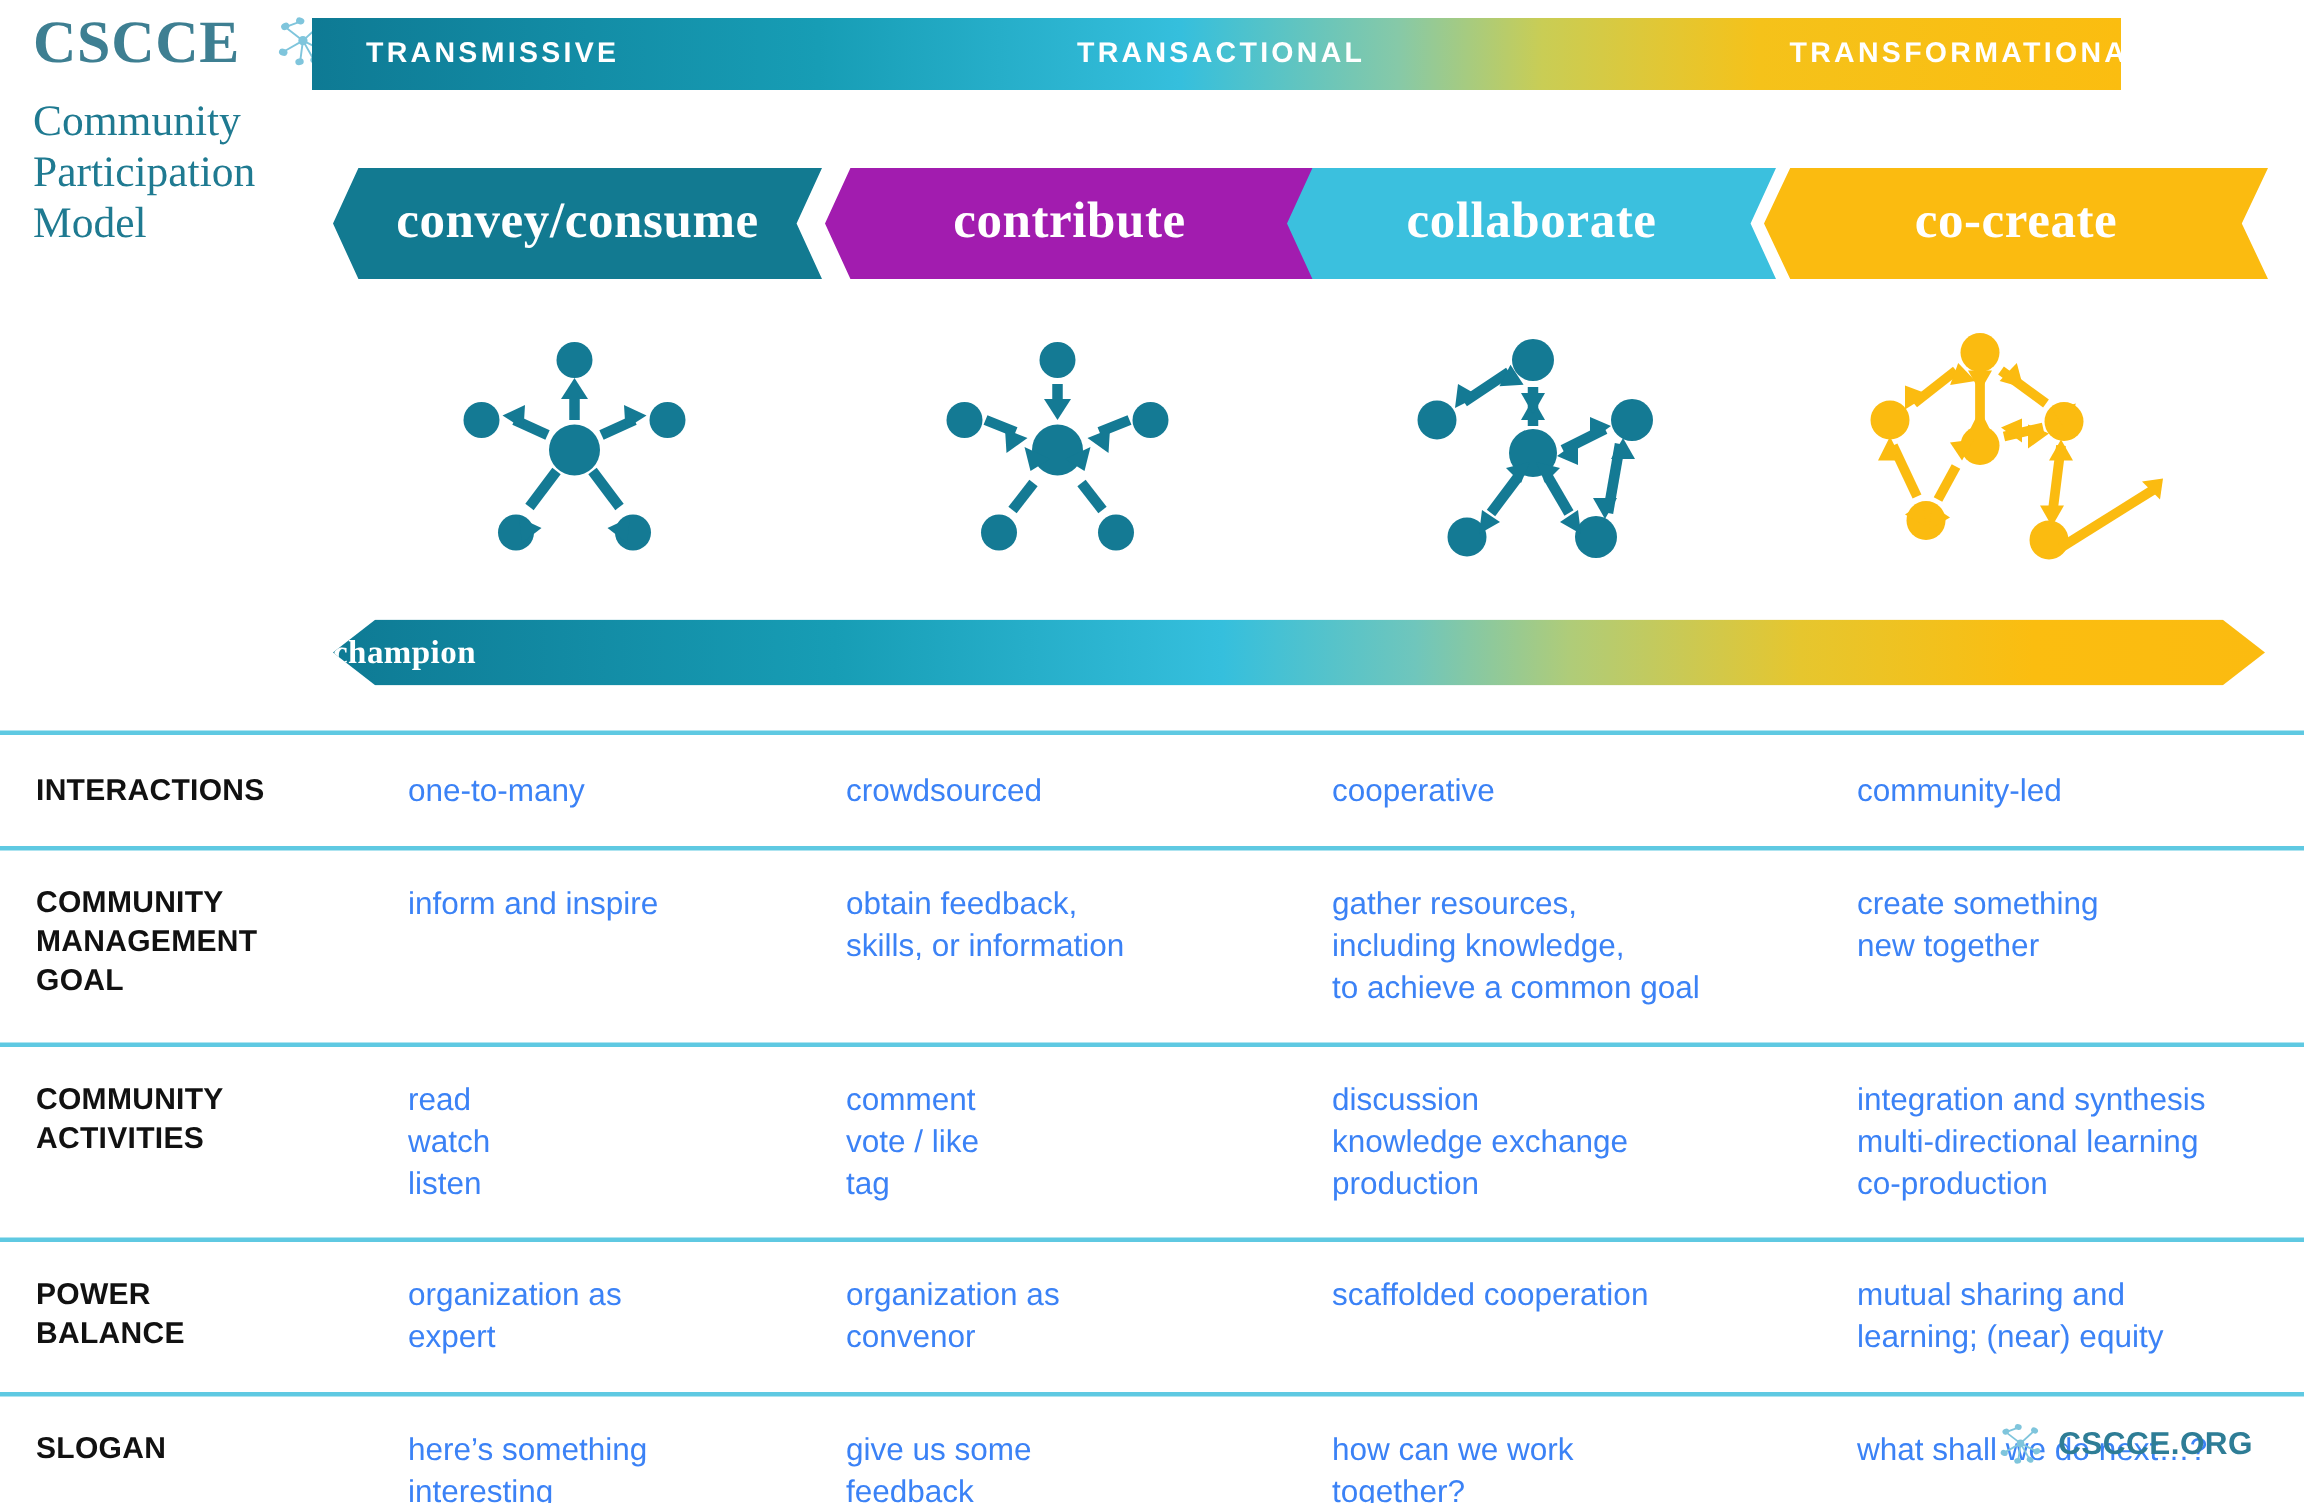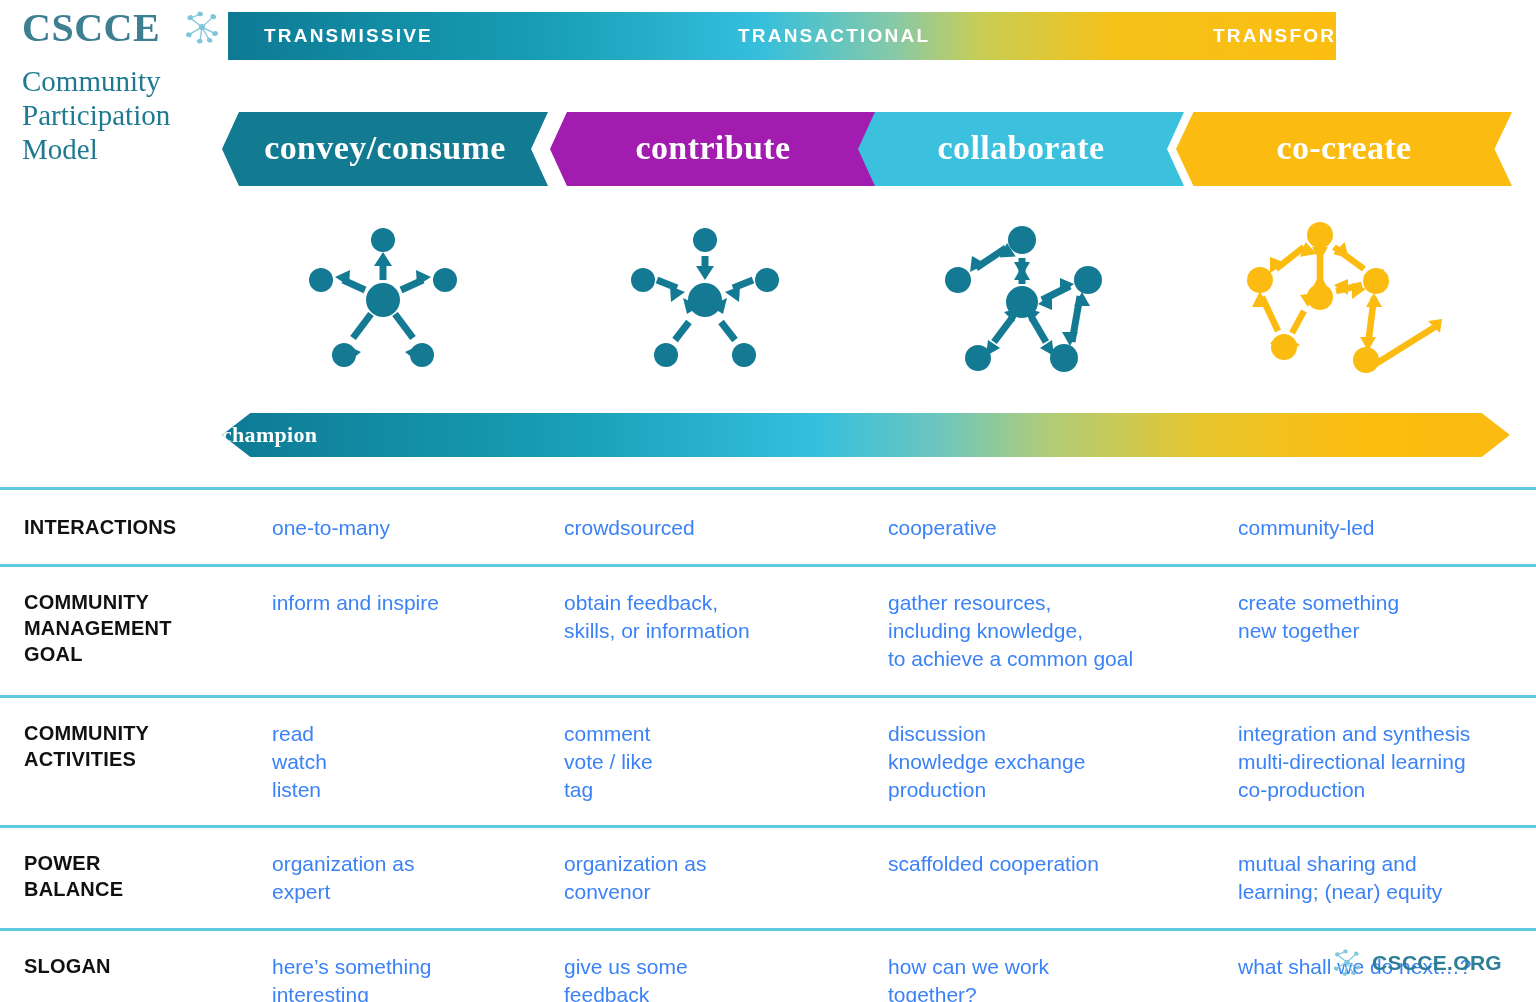--- a/index.html
+++ b/index.html
@@ -22,21 +22,21 @@
   }
   .brand-mark { width: 44px; height: 40px; }
   .model-title {
     margin-top: 16px;
     font-family: "Liberation Serif", serif;
     font-size: 29px; line-height: 1.18; color: #1F7A91; font-weight: normal;
   }
 
   
   .topbar {
-    position: absolute; left: 228px; top: 12px; width: 1108px; height: 48px;
+    position: absolute; left: 208px; top: 12px; width: 1206px; height: 48px;
     background: linear-gradient(90deg,#0E7A94 0%,#179DB5 28%,#35BFDD 48%,#86C9A8 60%,#C9CD55 68%,#F5C21A 80%,#FBBD10 100%);
     display: flex; align-items: center;
   }
   .topbar-label {
     color: #ffffff; font-weight: bold; font-size: 19px;
     letter-spacing: 2.2px; position: absolute; white-space: nowrap;
   }
   .tb1 { left: 36px; }
   .tb2 { left: 510px; }
   .tb3 { left: 985px; }

